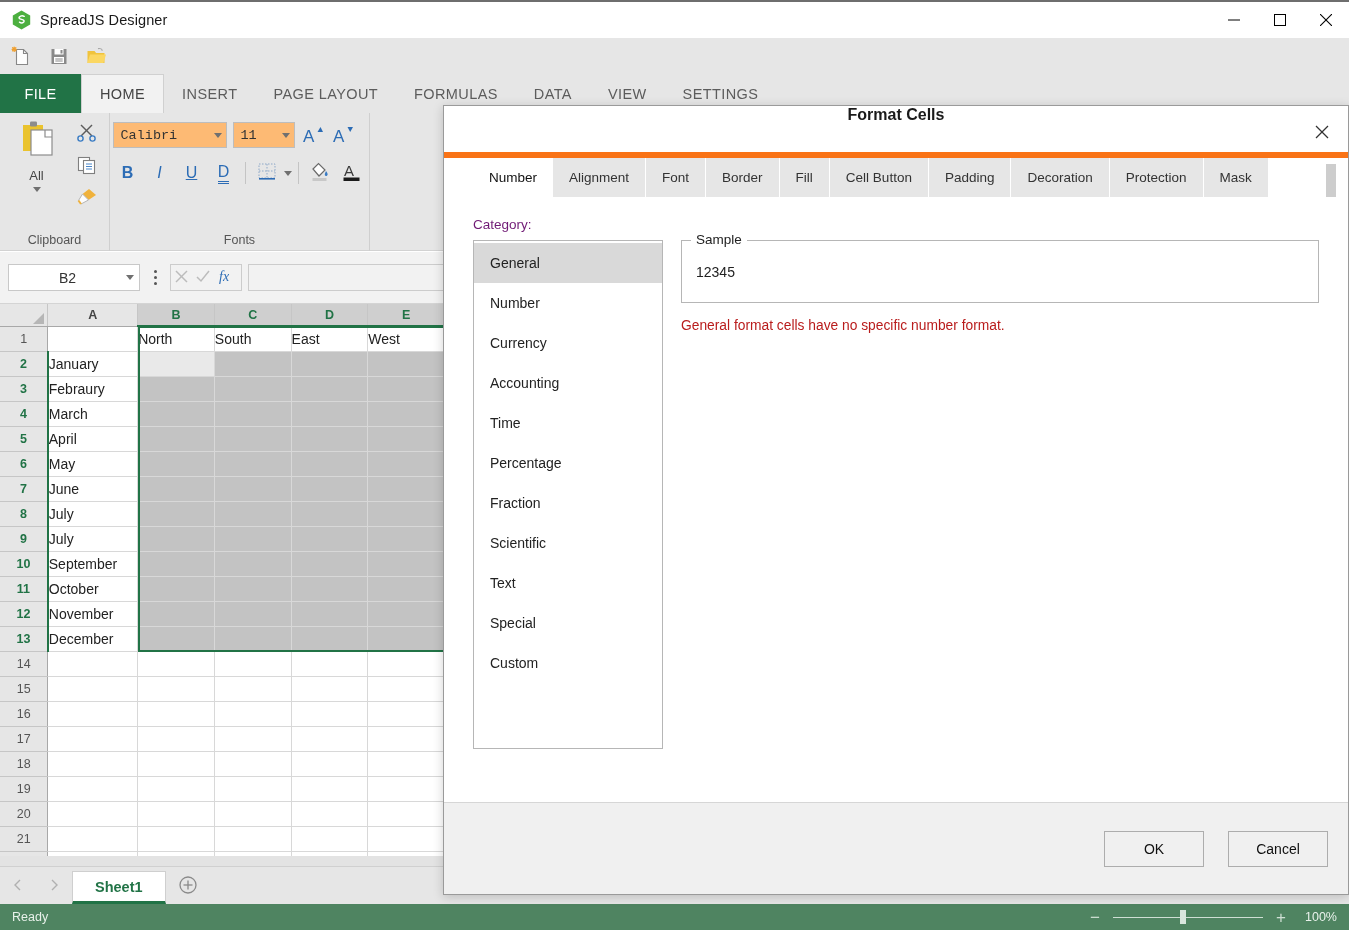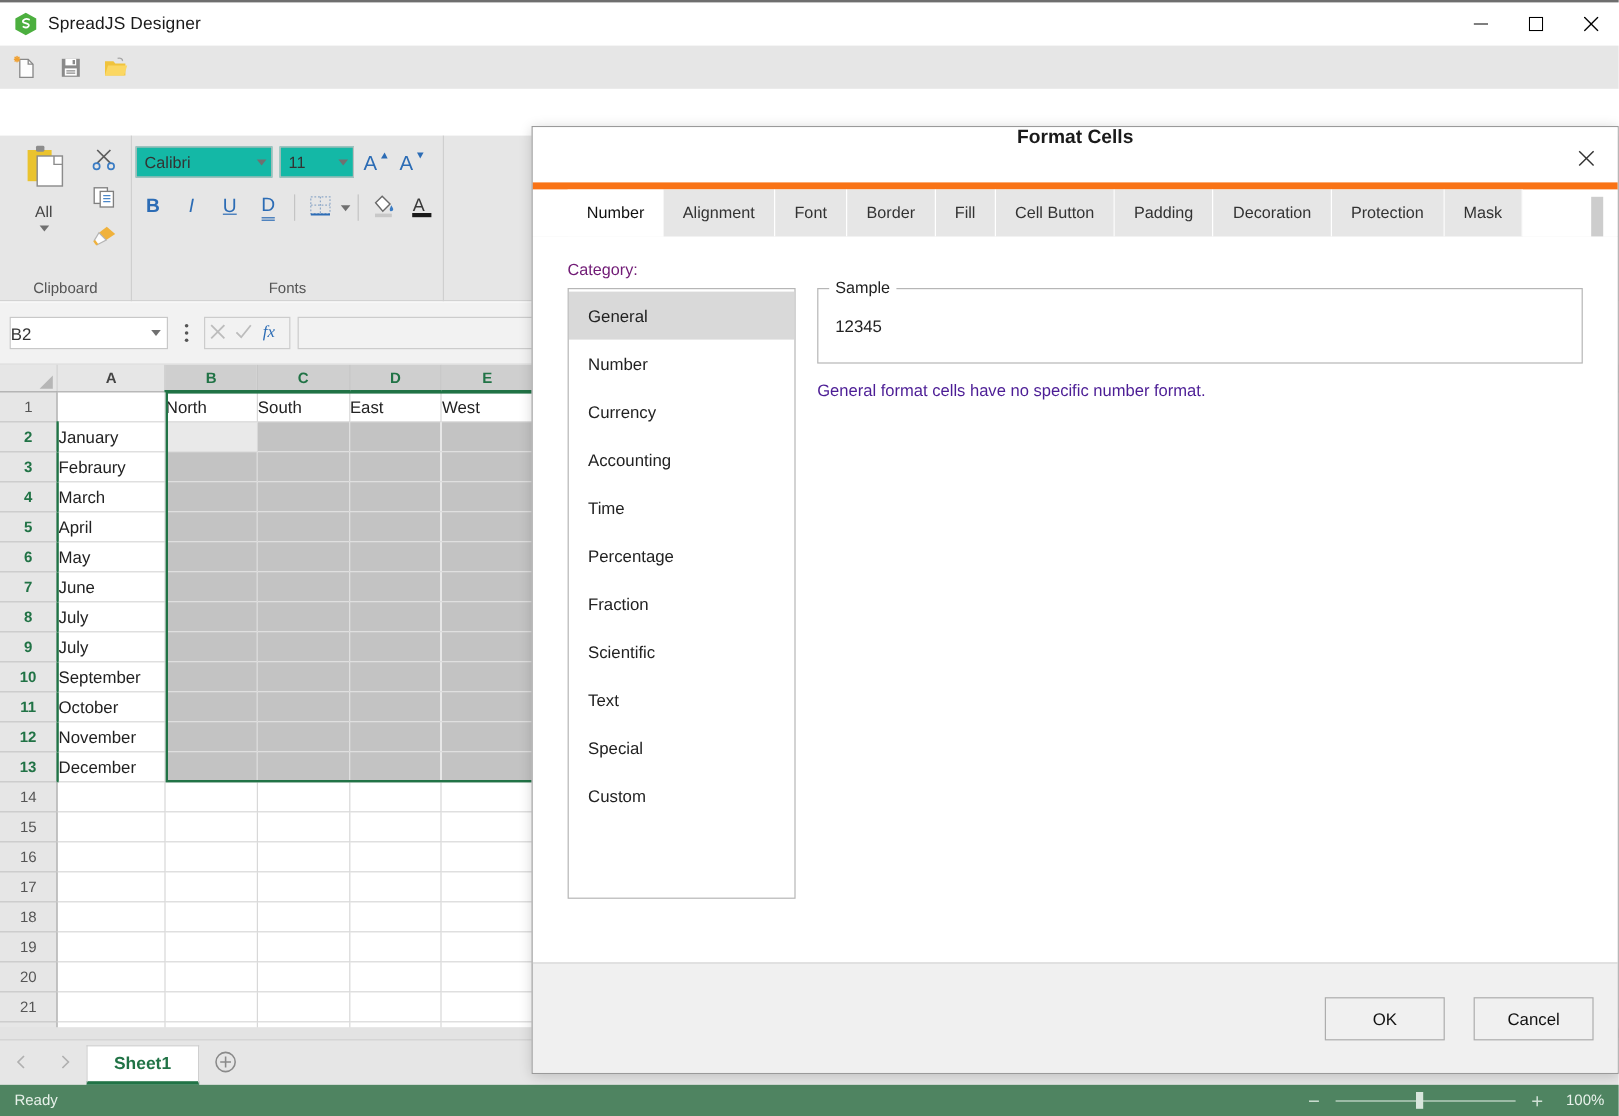--- a/index.html
+++ b/index.html
@@ -96,23 +96,23 @@
   .clip-inner { display: flex; gap: 8px; padding-top: 6px; }
   .paste-col { display: flex; flex-direction: column; align-items: center; width: 56px; }
   .paste-lbl { font-size: 13px; color: #444; margin-top: 3px; }
   .clip-side { display: flex; flex-direction: column; gap: 4px; padding-top: 2px; }
   .clip-side .ic { width: 28px; height: 28px; display: flex; align-items: center; justify-content: center; }
 
   .g-fonts { width: 260px; }
   .fonts-inner { display: flex; flex-direction: column; gap: 10px; padding-top: 8px; }
   .font-row1 { display: flex; align-items: center; gap: 6px; }
   .combo {
-    height: 26px; background: #14b8a6; border: 1px solid #bdbdbd;
+    height: 26px; background: #fdba74; border: 1px solid #bdbdbd;
     display: flex; align-items: center; padding: 0 4px 0 7px;
-    font-size: 13.5px; color: #333;
+    font-size: 13.5px; color: #333; font-family: Liberation Mono, monospace;
   }
   .combo.name { width: 114px; }
   .combo.size { width: 62px; }
   .combo .cv { flex: 1; }
   .font-row2 { display: flex; align-items: center; gap: 2px; }
   .fbtn {
     width: 30px; height: 28px; display: flex; align-items: center; justify-content: center;
     font-size: 16px; color: #2c6cb5;
   }
   .vsep { width: 1px; height: 22px; background: #c4c4c4; margin: 0 4px; }
@@ -121,21 +121,21 @@
   .fbar {
     position: absolute; left: 0; top: 252px; width: 1349px; height: 52px;
     background: #f2f2f2; display: flex; align-items: center; padding: 0 8px;
     border-bottom: 1px solid #d4d4d4;
   }
   .namebox {
     width: 132px; height: 27px; background: #fff; border: 1px solid #c8c8c8;
     display: flex; align-items: center; padding: 0 5px 0 0;
     font-size: 14px; color: #333;
   }
-  .namebox .nv { flex: 1; text-align: left; }
+  .namebox .nv { flex: 1; text-align: center; }
   .vdots {
     width: 22px; height: 27px; display: flex; flex-direction: column;
     align-items: center; justify-content: center; gap: 3px; margin-left: 4px;
   }
   .vdots i { width: 3px; height: 3px; background: #555; border-radius: 50%; display: block; }
   .fxgroup {
     width: 72px; height: 27px; background: #f2f2f2; border: 1px solid #ccc;
     display: flex; align-items: center; justify-content: space-around;
     margin-left: 4px; font-size: 14px;
   }
@@ -271,21 +271,21 @@
   .right-col { flex: 1; padding-top: 23px; }
   .fieldset {
     position: relative; border: 1px solid #b6b6b6; height: 63px;
     padding: 0 14px; display: flex; align-items: center;
   }
   .fieldset legend {
     position: absolute; top: -9px; left: 9px; background: #fff;
     padding: 0 5px; font-size: 13.5px; color: #222;
   }
   .sample-val { font-size: 14px; color: #222; }
-  .desc-text { margin-top: 15px; font-size: 13.8px; color: #4c1d95; }
+  .desc-text { margin-top: 15px; font-size: 13.8px; color: #b91c1c; }
 
   .dlg-footer {
     height: 92px; background: #f0f0f0;
     display: flex; align-items: center; justify-content: flex-end;
     padding-right: 20px; gap: 24px;
     border-top: 1px solid #d6d6d6;
   }
   .dbtn {
     width: 100px; height: 36px; background: #f0f0f0; border: 1px solid #adadad;
     font-size: 14px; color: #111; display: flex; align-items: center; justify-content: center;
@@ -358,20 +358,30 @@
     </div>
     <div class="qat-btn">
       <svg width="24" height="22" viewBox="0 0 24 22">
         <path d="M13 3.6c2.6-.6 4.3.5 4.1 2.3" fill="none" stroke="#a8a8a8" stroke-width="1.1"></path>
         <path d="M2.5 6h7l1.6 2h8.4v10h-17z" fill="#f0c33c"></path>
         <path d="M5 9.5h16l-2.6 8.5h-16z" fill="#fbd762"></path>
       </svg>
     </div>
   </div>
 
+  <div class="ribbon-tabs">
+    <div class="rtab file">FILE</div>
+    <div class="rtab active">HOME</div>
+    <div class="rtab">INSERT</div>
+    <div class="rtab">PAGE LAYOUT</div>
+    <div class="rtab">FORMULAS</div>
+    <div class="rtab">DATA</div>
+    <div class="rtab">VIEW</div>
+    <div class="rtab">SETTINGS</div>
+  </div>
 
   <div class="ribbon-body">
 
 
     <div class="rgroup g-clip">
       <div class="rgroup-inner clip-inner">
         <div class="paste-col">
           <span>
             <svg width="40" height="42" viewBox="0 0 40 42">
               <rect x="6" y="6" width="20" height="26" fill="#eac32e"></rect>

